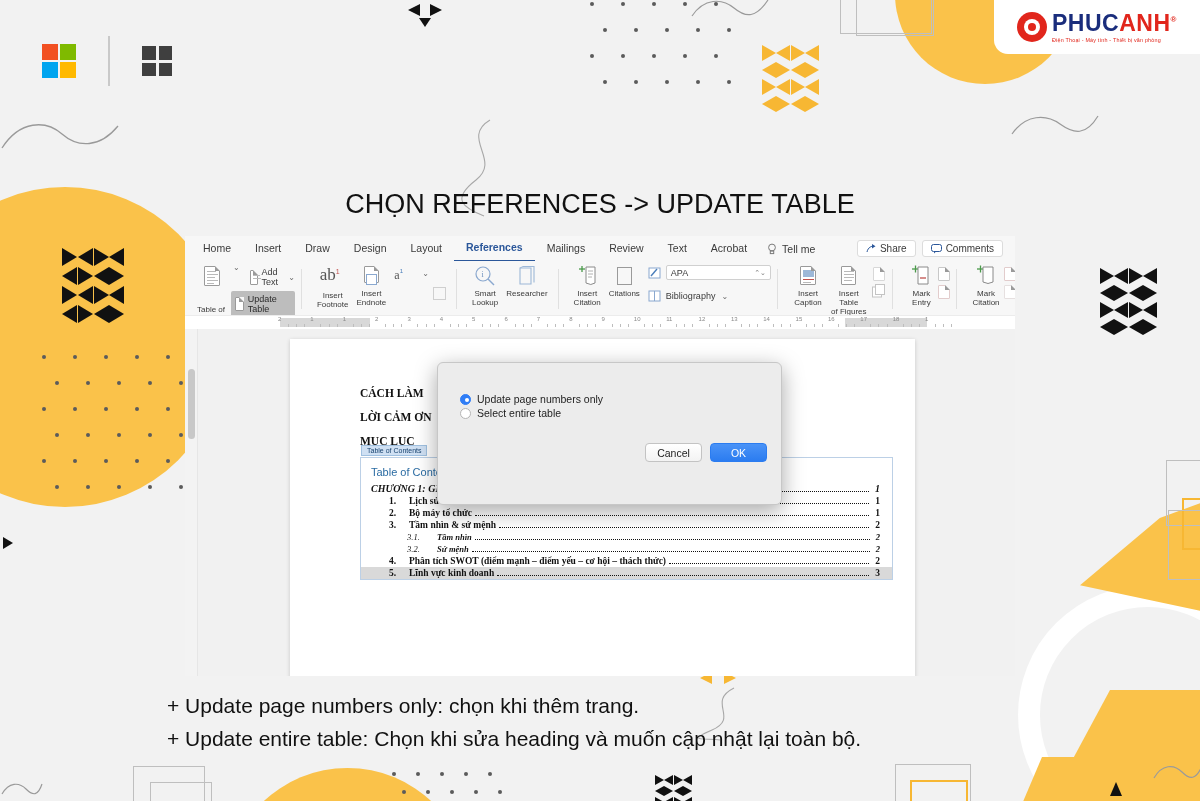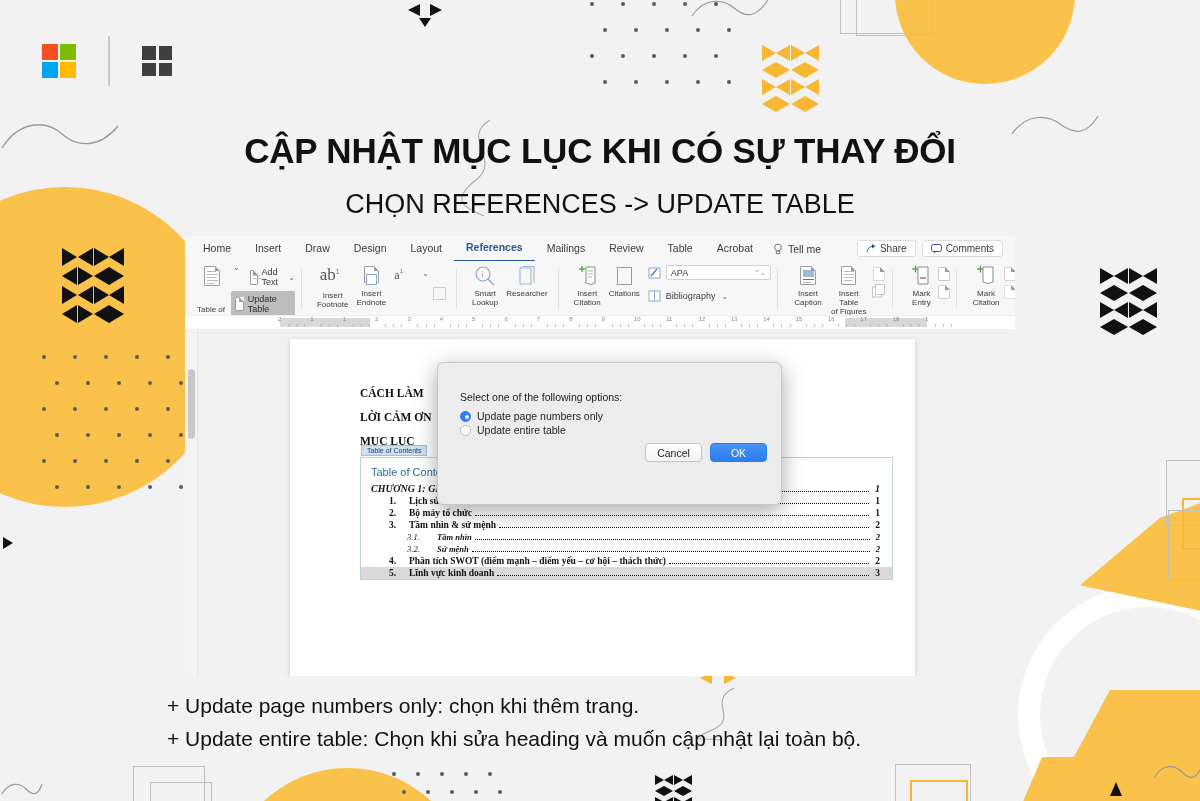--- a/index.html
+++ b/index.html
@@ -448,36 +448,44 @@
     </div>
     <div class="divider-v"></div>
     <div class="win-squares">
       <b></b>
         <b></b>
         <b></b>
         <b></b>
     </div>
   </div>
 
-
-  <div class="title-main">CẬP NHẬT MỤC LỤC KHI CÓ SỰ THAY ĐỔI</div>
+  <div class="phucanh">
+    <div class="pa-mark"></div>
+    <div>
+      <div class="pa-name">
+        <span>PHUC</span><span class="red">ANH</span><span class="pa-reg">®</span>
+      </div>
+      <div class="pa-tag">Điện Thoại - Máy tính - Thiết bị văn phòng</div>
+    </div>
+  </div>
+
   <div class="title-sub">CHỌN REFERENCES -&gt; UPDATE TABLE</div>
 
   <div class="word">
 
     <div class="ribbon-tabs">
       <div class="tab">Home</div>
       <div class="tab">Insert</div>
       <div class="tab">Draw</div>
       <div class="tab">Design</div>
       <div class="tab">Layout</div>
       <div class="tab active">References</div>
       <div class="tab">Mailings</div>
       <div class="tab">Review</div>
-      <div class="tab">Table</div>
+      <div class="tab">Text</div>
       <div class="tab">Acrobat</div>
       <div class="tellme">
         <svg width="10" height="12">
             <circle cx="5" cy="4.5" r="3.4" stroke="#7a7a7a" fill="none" stroke-width="1"></circle>
             <rect x="3.3" y="8" width="3.4" height="2.6" fill="none" stroke="#7a7a7a" stroke-width="1"></rect>
           </svg>
         <span>Tell me</span>
       </div>
       <div class="spacer"></div>
       <div class="pill">
@@ -849,28 +857,27 @@
                 <span class="num">3</span>
               </div>
             </div>
         </div>
       </div>
     </div>
   </div>
 
   <div class="dialog">
     <div class="dlg-body">
-      <div class="dlg-label">Select one of the following options:</div>
       <label class="radio-row">
         <span class="radio on"></span>
         <span>Update page numbers only</span>
       </label>
       <label class="radio-row">
         <span class="radio"></span>
-        <span>Update entire table</span>
+        <span>Select entire table</span>
       </label>
       <div class="dlg-btns">
         <div class="dbtn">Cancel</div>
         <div class="dbtn primary">OK</div>
       </div>
     </div>
   </div>
 
   <div class="cap cap2">+ Update entire table: Chọn khi sửa heading và muốn cập nhật lại toàn bộ.</div>
   <div class="cap cap1">+ Update page numbers only: chọn khi thêm trang.</div>

